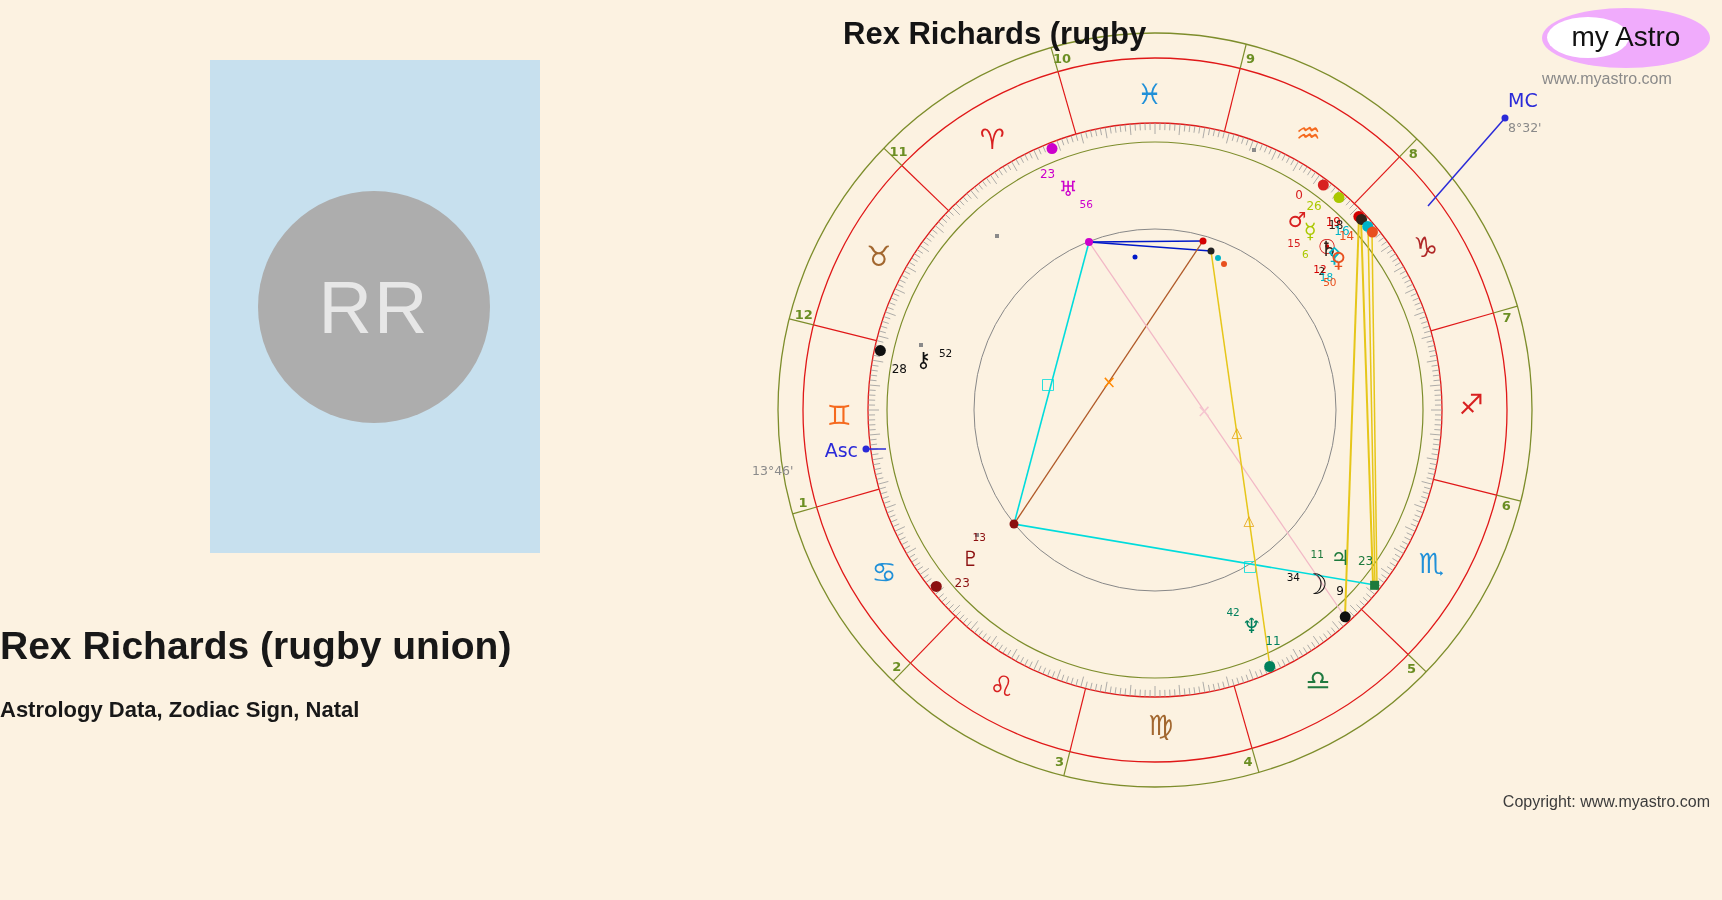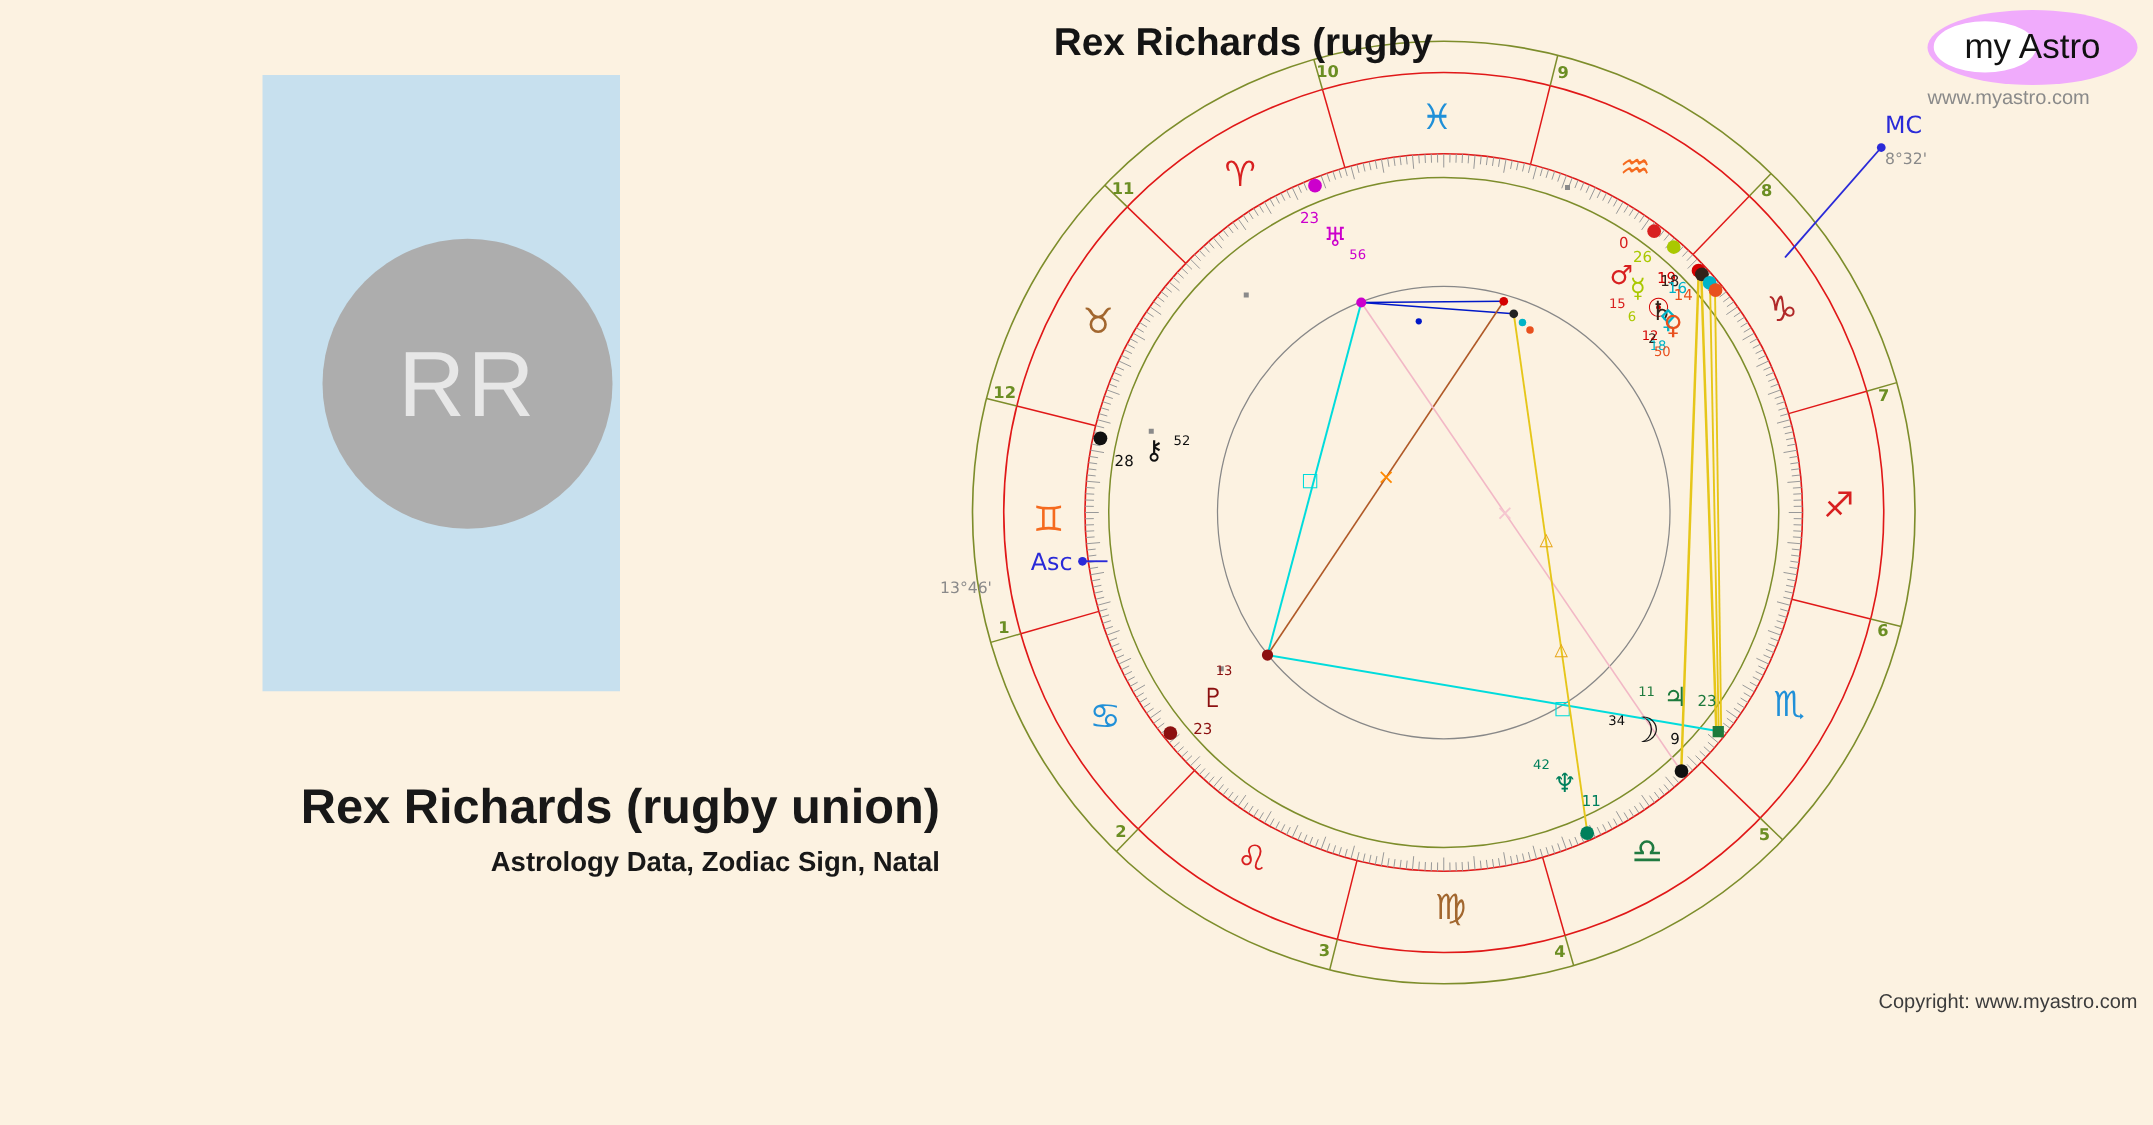--- a/index.html
+++ b/index.html
@@ -3,28 +3,28 @@
 <meta charset="utf-8">
 <style>
   html,body{margin:0;padding:0;}
   body{
     width:1722px;height:900px;position:relative;overflow:hidden;
     background:#fcf2e1;
     font-family:"Liberation Sans", sans-serif;
   }
   .stage{position:absolute;inset:0;}
   
-  .photo-card{position:absolute;left:210px;top:60px;width:286px;height:493px;background:#c7e0ee;}
+  .photo-card{position:absolute;left:210px;top:60px;width:330px;height:493px;background:#c7e0ee;}
   .avatar{position:absolute;left:48px;top:131px;width:232px;height:232px;border-radius:50%;
     background:#adadad;display:flex;align-items:center;justify-content:center;
     color:#e7e7e7;font-size:74px;font-weight:400;letter-spacing:2px;
     font-family:"Liberation Sans", sans-serif;}
-  .left-title{position:absolute;left:0;top:624px;width:752px;text-align:right;
+  .left-title{position:absolute;left:0;top:624px;width:752px;text-align:left;
     font-size:39px;font-weight:bold;color:#181818;}
-  .left-sub{position:absolute;left:0;top:676px;width:752px;text-align:right;
+  .left-sub{position:absolute;left:0;top:696px;width:752px;text-align:left;
     font-size:22px;font-weight:bold;color:#181818;line-height:28px;}
   
   .chart-title{position:absolute;left:843px;top:16px;font-size:31px;font-weight:bold;color:#141414;text-align:right;}
   
   .logo{position:absolute;left:1542px;top:8px;width:168px;height:60px;background:#f0abfc;
     border-radius:50%;cursor:pointer;}
   .logo-white{position:absolute;left:5px;top:9px;width:82px;height:41px;background:#ffffff;border-radius:50%;}
   .logo-text{position:absolute;left:0;top:13px;width:100%;text-align:center;
     font-size:28px;color:#111;font-weight:500;}
   .website{position:absolute;left:1542px;top:70px;width:168px;text-align:left;

